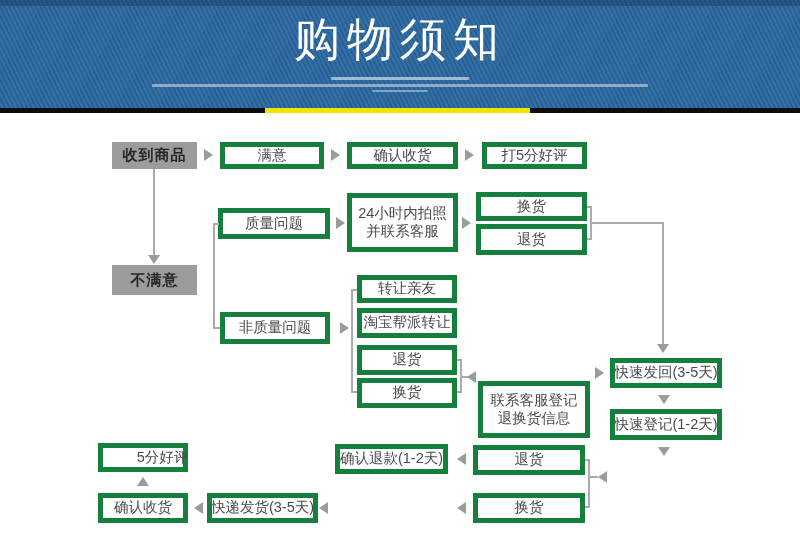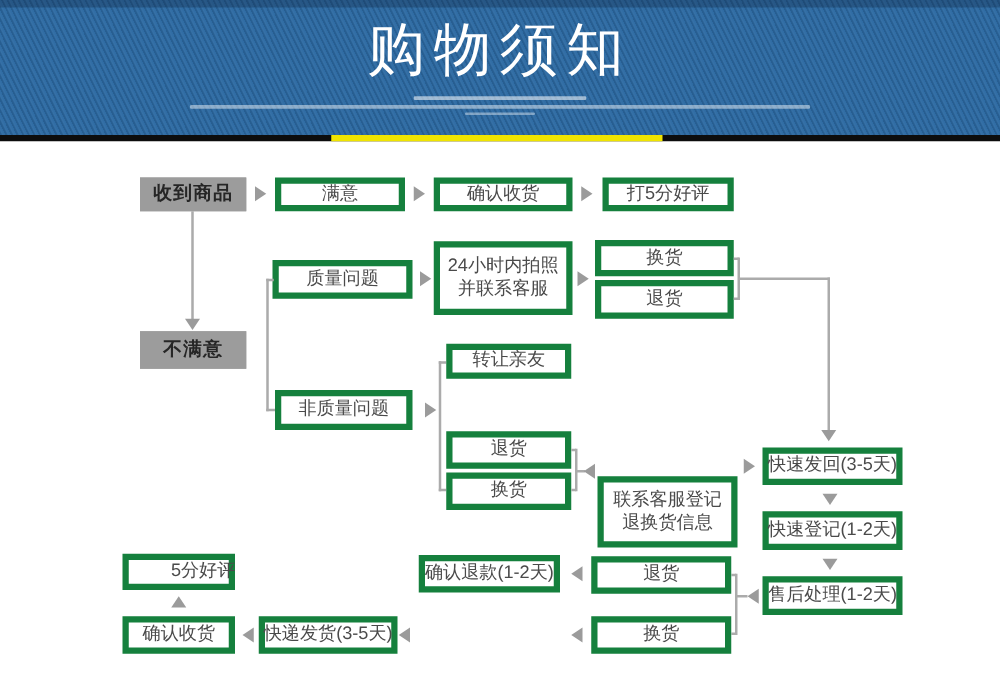--- a/index.html
+++ b/index.html
@@ -121,20 +121,23 @@
     <span>非质量问题</span>
   </div>
   <div class="arr r" style="left:340px;top:322px;"></div>
 
   <div class="ln" style="left:351px;top:289px;width:2px;height:104px;"></div>
   <div class="ln" style="left:351px;top:289px;width:6px;height:2px;"></div>
   <div class="ln" style="left:351px;top:391px;width:6px;height:2px;"></div>
   <div class="node" style="left:357px;top:275px;width:100px;height:28px;">
     <span>转让亲友</span>
   </div>
+  <div class="node" style="left:357px;top:308px;width:100px;height:30px;">
+    <span>淘宝帮派转让</span>
+  </div>
   <div class="node" style="left:357px;top:345px;width:100px;height:30px;">
     <span>退货</span>
   </div>
   <div class="node" style="left:357px;top:378px;width:100px;height:30px;">
     <span>换货</span>
   </div>
 
   <div class="ln" style="left:457px;top:359px;width:4px;height:2px;"></div>
   <div class="ln" style="left:457px;top:391px;width:4px;height:2px;"></div>
   <div class="ln" style="left:460px;top:359px;width:2px;height:34px;"></div>
@@ -150,23 +153,20 @@
   <div class="arr r" style="left:595px;top:367px;"></div>
 
   <div class="node" style="left:610px;top:358px;width:112px;height:30px;">
     <span>快速发回(3-5天)</span>
   </div>
   <div class="arr d" style="left:658px;top:395px;"></div>
   <div class="node" style="left:610px;top:409px;width:112px;height:31px;">
     <span>快速登记(1-2天)</span>
   </div>
   <div class="arr d" style="left:658px;top:447px;"></div>
-  <div class="node" style="left:610px;top:461px;width:112px;height:31px;">
-    <span>售后处理(1-2天)</span>
-  </div>
   <div class="arr l" style="left:598px;top:471px;"></div>
   <div class="ln" style="left:589px;top:476px;width:9px;height:2px;"></div>
 
   <div class="ln" style="left:585px;top:459px;width:4px;height:2px;"></div>
   <div class="ln" style="left:585px;top:506px;width:4px;height:2px;"></div>
   <div class="ln" style="left:588px;top:459px;width:2px;height:49px;"></div>
 
   <div class="node" style="left:98px;top:443px;width:90px;height:29px;padding-left:39px;">
     <span>5分好评</span>
   </div>

